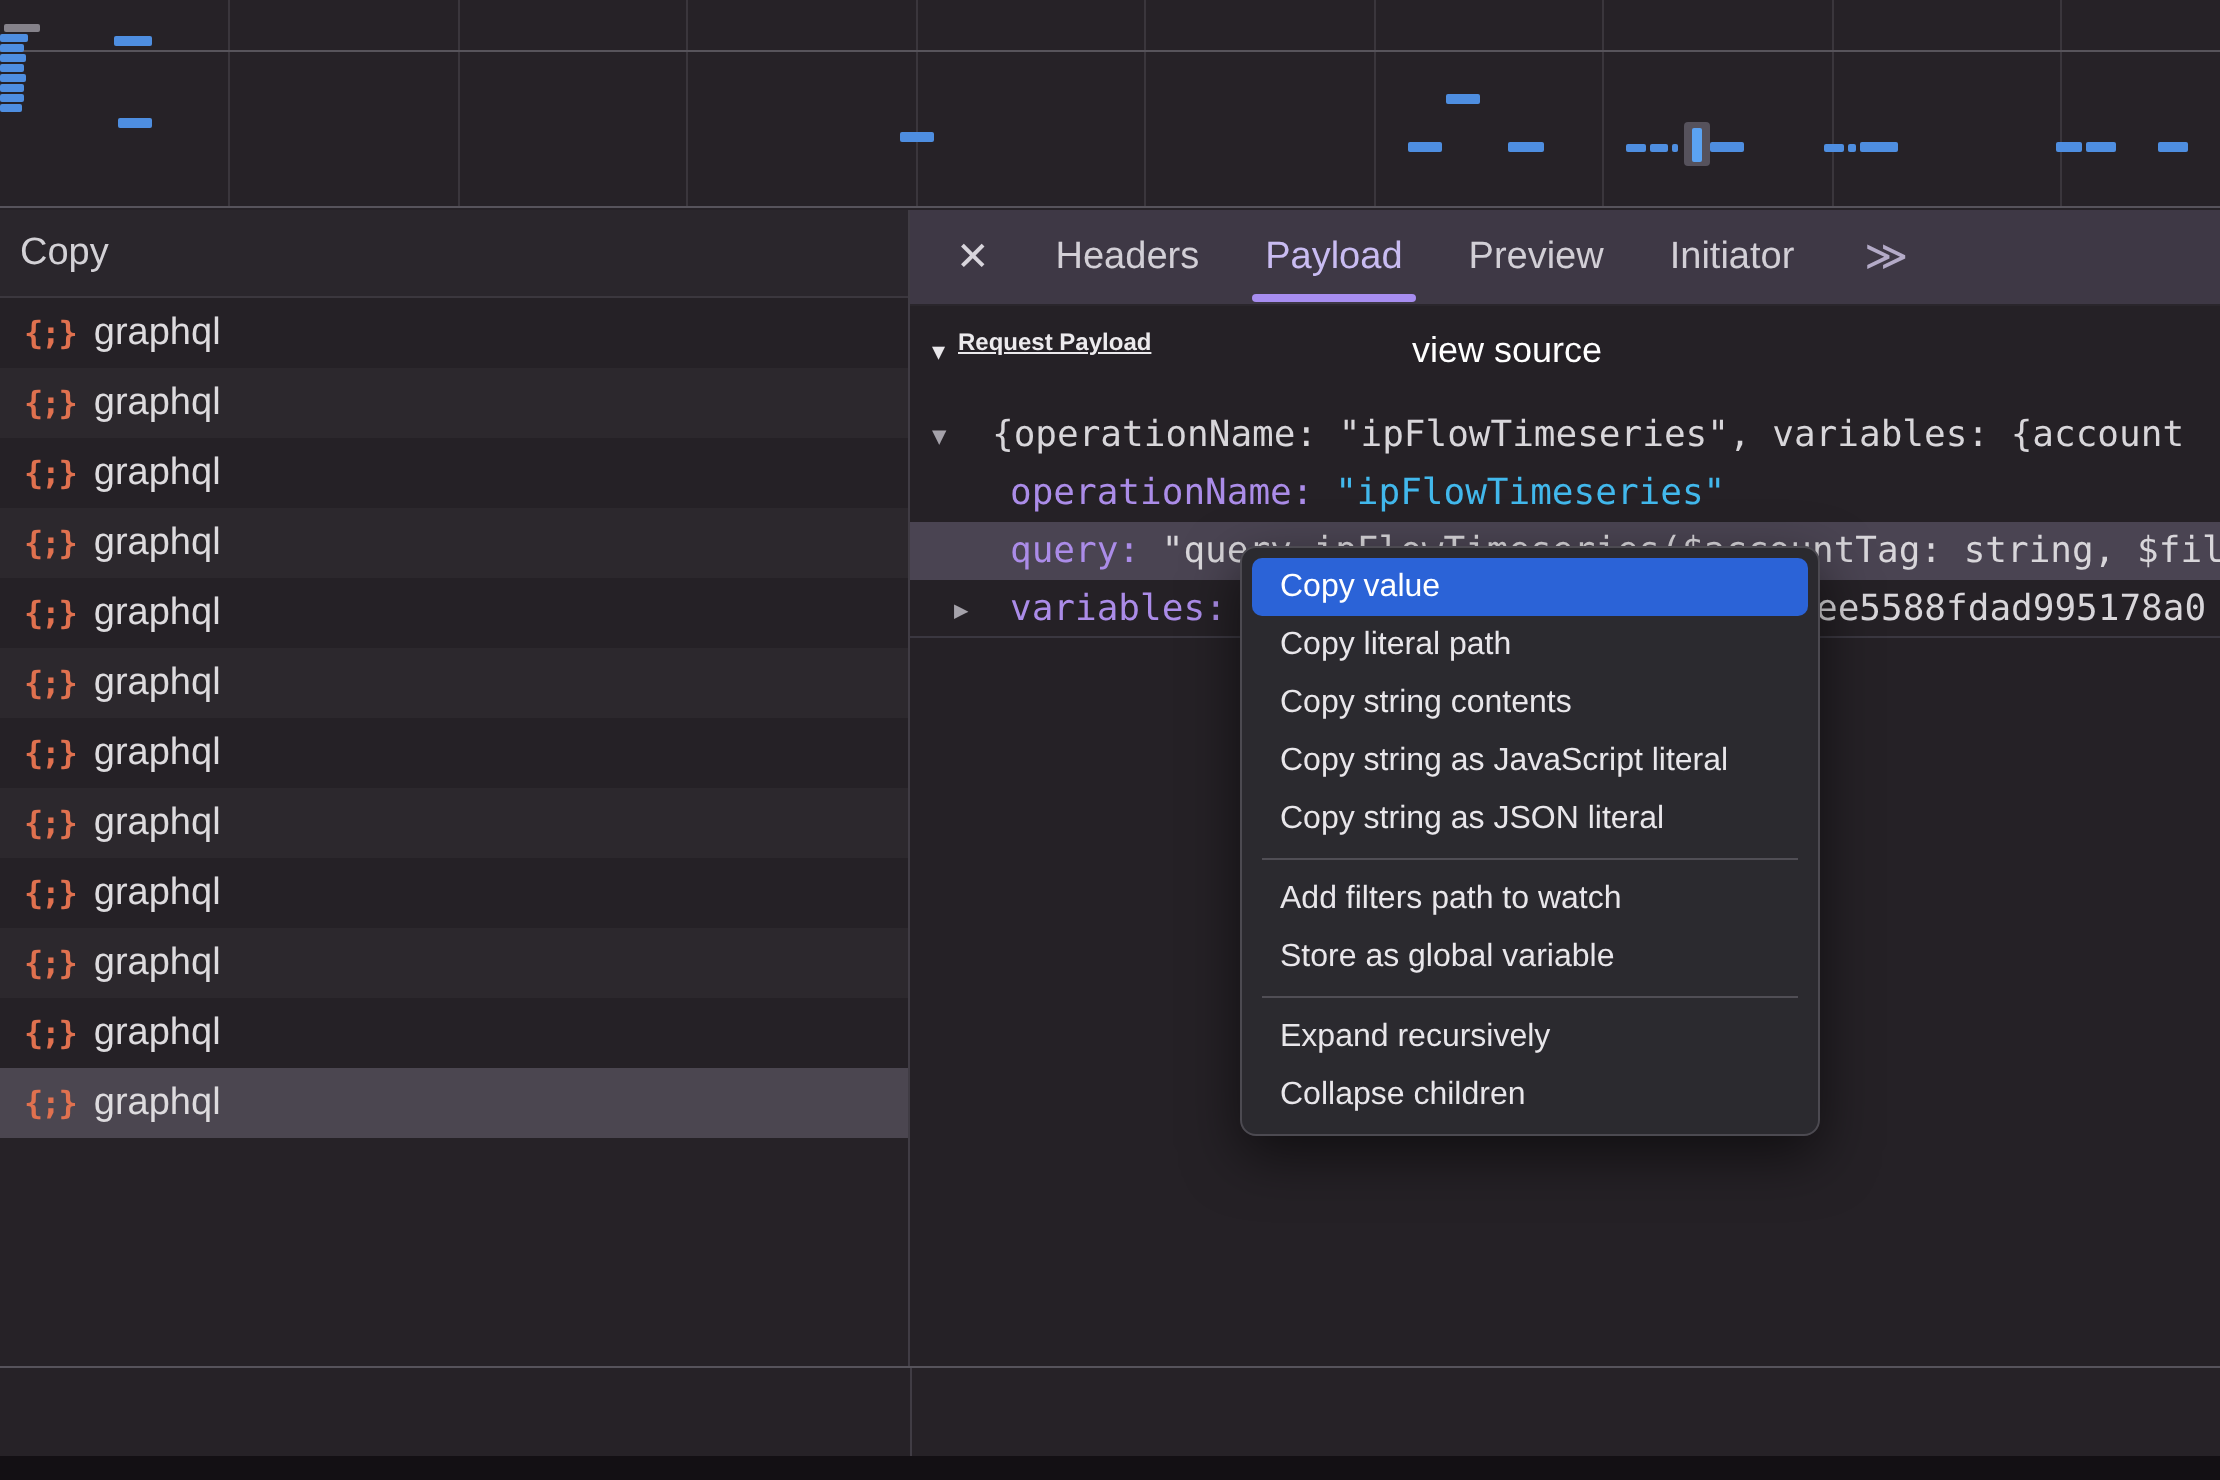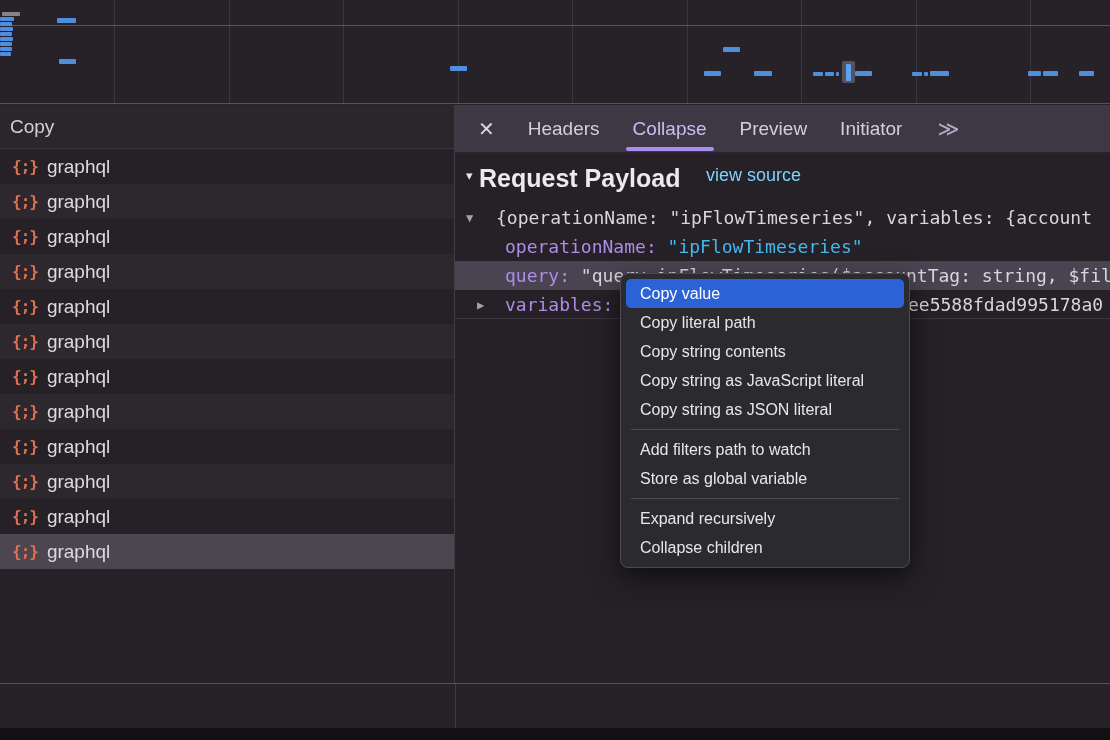--- a/index.html
+++ b/index.html
@@ -42,22 +42,22 @@
   .tab{ color:#d2cfd6; font-size:19px; position:relative; height:48px;
     display:flex; align-items:center; cursor:pointer; }
   .tab.selected{ color:#c9bcf2; }
   .tab.selected::after{ content:""; position:absolute; left:-7px; right:-7px; bottom:2px;
     height:4px; border-radius:3px; background:#a78df0; }
   .tab-overflow{ color:#b4abc8; font-size:21px; margin-left:2px; cursor:pointer; }
 
   .payload-body{ position:absolute; left:0; top:48px; right:0; bottom:0; overflow:hidden; }
   .section-header{ position:absolute; left:0; top:10px; height:30px; width:100%; }
   .sec-arrow{ position:absolute; left:11px; top:5px; color:#e9e7ea; font-size:13px; }
-  .sec-title{ position:absolute; left:24px; top:1px; color:#eceaed; font-size:25px; font-weight:bold; }
-  .view-source{ position:absolute; left:251px; top:2px; color:#7dd3fc; font-size:18px; cursor:pointer;text-align:center; }
+  .sec-title{ position:absolute; left:24px; top:1px; color:#eceaed; font-size:12px; font-weight:bold;text-decoration:underline; }
+  .view-source{ position:absolute; left:251px; top:2px; color:#ffffff; font-size:18px; cursor:pointer;text-align:center; }
 
   .tree{ position:absolute; left:0; top:50px; right:0;
     font-family:"DejaVu Sans Mono", monospace; font-size:18px; }
   .tree-row{ position:relative; height:29px; line-height:29px; white-space:pre; overflow:hidden; }
   .tree-row.hl{ background:#4a4452; }
   .tree-sect-end{ border-bottom:1px solid #3a3740; }
   .t-arrow{ position:absolute; color:#a5a2aa; font-size:12px; top:1px; }
   .t-key{ color:#ab8ce8; }
   .t-str{ color:#42b8ec; }
   .t-plain{ color:#d8d6da; }
@@ -179,21 +179,21 @@
             <span class="req-icon">{;}</span>
             <span>graphql</span>
           </div>
         </div>
     </div>
 
     <div class="right-pane">
       <div class="tabbar" id="tabbar">
         <span class="close-x">✕</span>
       <span class="tab">Headers</span>
-          <span class="tab selected">Collapse</span>
+          <span class="tab selected">Payload</span>
           <span class="tab">Preview</span>
           <span class="tab">Initiator</span>
           <span class="tab-overflow">≫</span>
         </div>
 
       <div class="payload-body">
         <div class="section-header">
           <span class="sec-arrow">▾</span>
           <span class="sec-title">Request Payload</span>
           <span class="view-source">view source</span>

